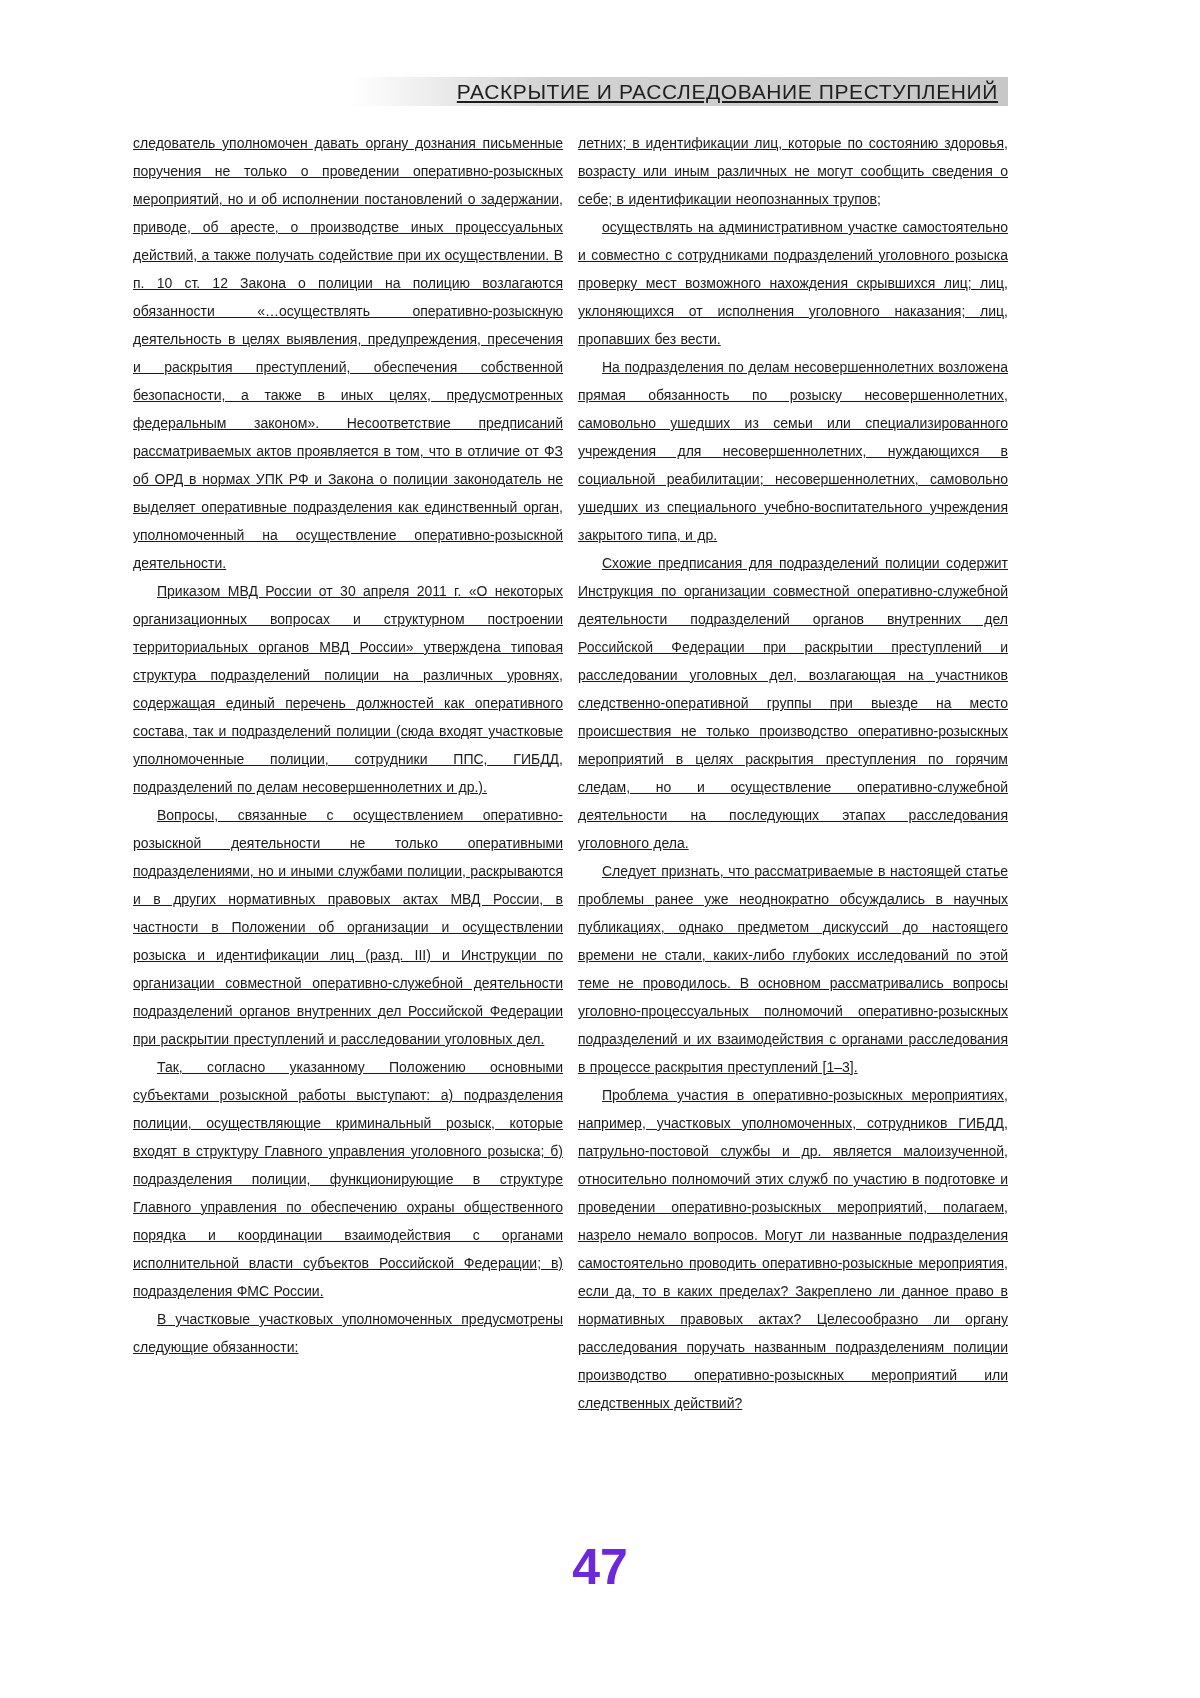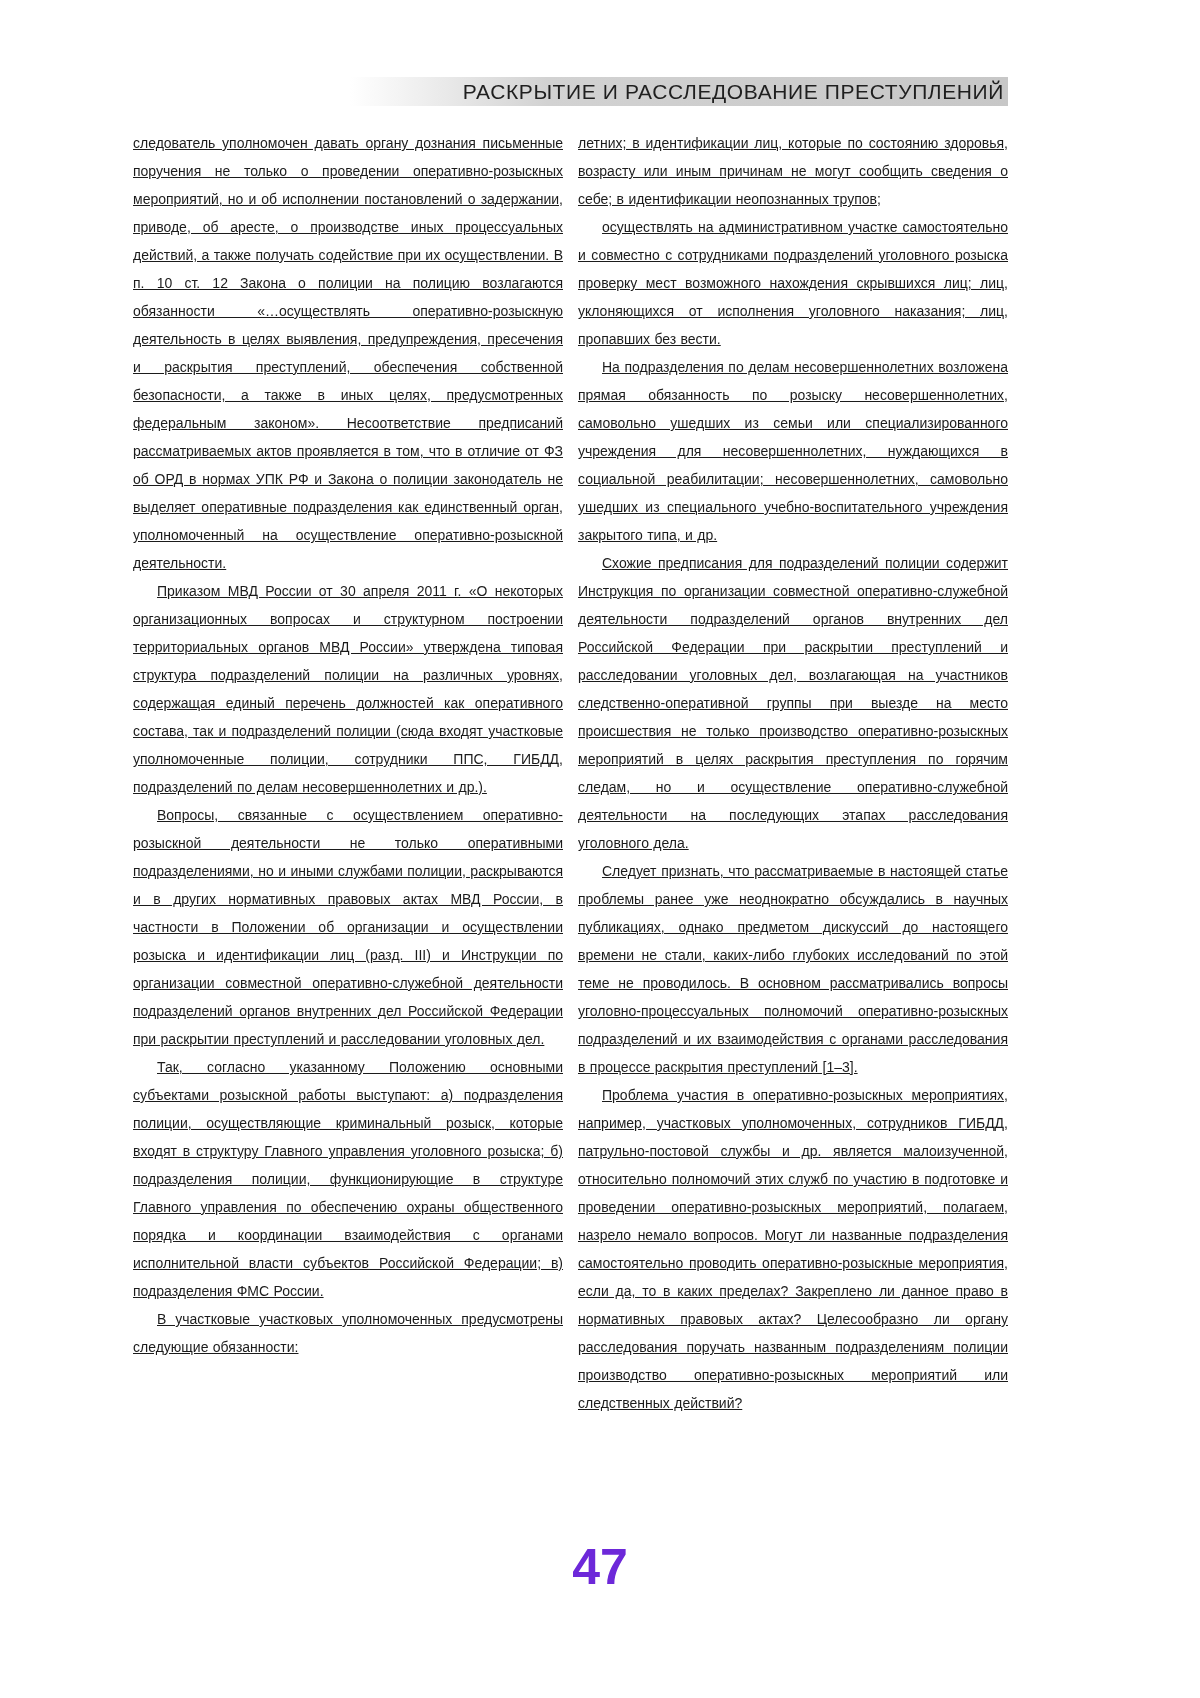--- a/index.html
+++ b/index.html
@@ -19,22 +19,23 @@
   .header-bar {
     position: absolute;
     top: 77px;
     left: 350px;
     width: 658px;
     height: 29px;
     background: linear-gradient(90deg, #ffffff 0%, #d2d2d2 30%, #c7c7c7 100%);
     display: flex;
     align-items: center;
     justify-content: flex-end;
-    padding-right: 4px;
+    padding-right: 10px;
     box-sizing: border-box;
+    text-decoration: underline;
   }
   .header-title {
     font-size: 21px;
     font-weight: 400;
     letter-spacing: 0.6px;
     color: #1f1f1f;
     white-space: nowrap;
   }
   .content {
     position: absolute;
@@ -83,21 +84,21 @@
 
   <div class="content">
     <div class="col" id="left-col">
         <p>следователь уполномочен давать органу дознания письменные поручения не только о проведении оперативно-розыскных мероприятий, но и об исполнении постановлений о задержании, приводе, об аресте, о производстве иных процессуальных действий, а также получать содействие при их осуществлении. В п. 10 ст. 12 Закона о полиции на полицию возлагаются обязанности «…осуществлять оперативно-розыскную деятельность в целях выявления, предупреждения, пресечения и раскрытия преступлений, обеспечения собственной безопасности, а также в иных целях, предусмотренных федеральным законом». Несоответствие предписаний рассматриваемых актов проявляется в том, что в отличие от ФЗ об ОРД в нормах УПК РФ и Закона о полиции законодатель не выделяет оперативные подразделения как единственный орган, уполномоченный на осуществление оперативно-розыскной деятельности.</p>
         <p class="indent">Приказом МВД России от 30 апреля 2011 г. «О некоторых организационных вопросах и структурном построении территориальных органов МВД России» утверждена типовая структура подразделений полиции на различных уровнях, содержащая единый перечень должностей как оперативного состава, так и подразделений полиции (сюда входят участковые уполномоченные полиции, сотрудники ППС, ГИБДД, подразделений по делам несовершеннолетних и др.).</p>
         <p class="indent">Вопросы, связанные с осуществлением оперативно-розыскной деятельности не только оперативными подразделениями, но и иными службами полиции, раскрываются и в других нормативных правовых актах МВД России, в частности в Положении об организации и осуществлении розыска и идентификации лиц (разд. III) и Инструкции по организации совместной оперативно-служебной деятельности подразделений органов внутренних дел Российской Федерации при раскрытии преступлений и расследовании уголовных дел.</p>
         <p class="indent">Так, согласно указанному Положению основными субъектами розыскной работы выступают: а) подразделения полиции, осуществляющие криминальный розыск, которые входят в структуру Главного управления уголовного розыска; б) подразделения полиции, функционирующие в структуре Главного управления по обеспечению охраны общественного порядка и координации взаимодействия с органами исполнительной власти субъектов Российской Федерации; в) подразделения ФМС России.</p>
         <p class="indent">В участковые участковых уполномоченных предусмотрены следующие обязанности:</p>
       </div>
     <div class="col" id="right-col">
-        <p>летних; в идентификации лиц, которые по состоянию здоровья, возрасту или иным причинам не могут сообщить сведения о себе; в идентификации неопознанных трупов;</p>
+        <p>летних; в идентификации лиц, которые по состоянию здоровья, возрасту или иным различных не могут сообщить сведения о себе; в идентификации неопознанных трупов;</p>
         <p class="indent">осуществлять на административном участке самостоятельно и совместно с сотрудниками подразделений уголовного розыска проверку мест возможного нахождения скрывшихся лиц; лиц, уклоняющихся от исполнения уголовного наказания; лиц, пропавших без вести.</p>
         <p class="indent">На подразделения по делам несовершеннолетних возложена прямая обязанность по розыску несовершеннолетних, самовольно ушедших из семьи или специализированного учреждения для несовершеннолетних, нуждающихся в социальной реабилитации; несовершеннолетних, самовольно ушедших из специального учебно-воспитательного учреждения закрытого типа, и др.</p>
         <p class="indent">Схожие предписания для подразделений полиции содержит Инструкция по организации совместной оперативно-служебной деятельности подразделений органов внутренних дел Российской Федерации при раскрытии преступлений и расследовании уголовных дел, возлагающая на участников следственно-оперативной группы при выезде на место происшествия не только производство оперативно-розыскных мероприятий в целях раскрытия преступления по горячим следам, но и осуществление оперативно-служебной деятельности на последующих этапах расследования уголовного дела.</p>
         <p class="indent">Следует признать, что рассматриваемые в настоящей статье проблемы ранее уже неоднократно обсуждались в научных публикациях, однако предметом дискуссий до настоящего времени не стали, каких-либо глубоких исследований по этой теме не проводилось. В основном рассматривались вопросы уголовно-процессуальных полномочий оперативно-розыскных подразделений и их взаимодействия с органами расследования в процессе раскрытия преступлений [1–3].</p>
         <p class="indent">Проблема участия в оперативно-розыскных мероприятиях, например, участковых уполномоченных, сотрудников ГИБДД, патрульно-постовой службы и др. является малоизученной, относительно полномочий этих служб по участию в подготовке и проведении оперативно-розыскных мероприятий, полагаем, назрело немало вопросов. Могут ли названные подразделения самостоятельно проводить оперативно-розыскные мероприятия, если да, то в каких пределах? Закреплено ли данное право в нормативных правовых актах? Целесообразно ли органу расследования поручать названным подразделениям полиции производство оперативно-розыскных мероприятий или следственных действий?</p>
       </div>
   </div>
 
   <div class="page-number">47</div>
 

